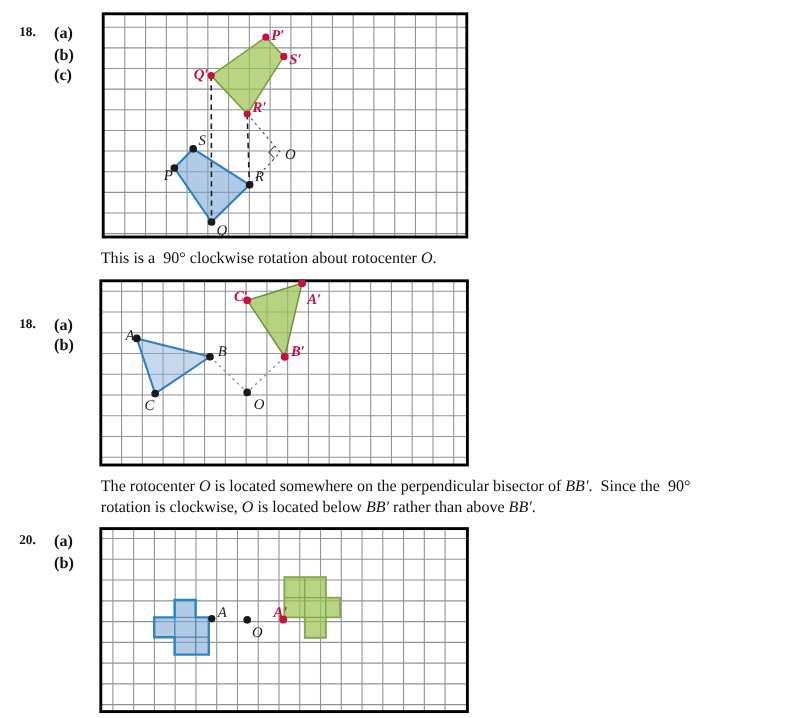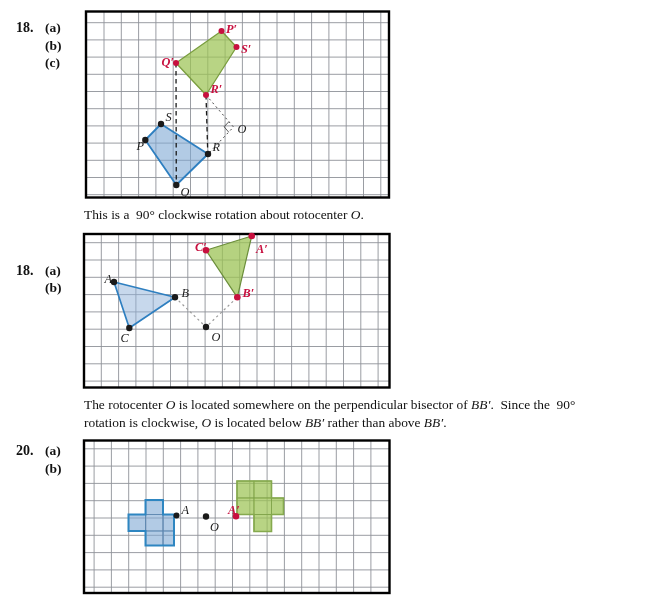--- a/index.html
+++ b/index.html
@@ -1,19 +1,19 @@
 <!DOCTYPE html>
 <html><head>
 <meta charset="utf-8">
 <style>
   html,body{margin:0;padding:0;background:#fff;}
   .page{position:relative;width:668px;height:598px;background:#ffffff;overflow:hidden;
         font-family:"Liberation Serif", serif;color:#111;}
   #svg{position:absolute;left:0;top:0;}
-  .pnum{position:absolute;left:16px;font-weight:bold;font-size:14px;line-height:15px;}
+  .pnum{position:absolute;left:16px;font-weight:bold;font-size:11px;line-height:15px;}
   .ppart{position:absolute;left:45px;font-weight:bold;font-size:13.5px;line-height:15px;}
   .caption{position:absolute;font-size:13.4px;line-height:18.4px;white-space:pre-wrap;color:#101010;}
   .caption .it{font-style:italic;}
   .dlabel{font-family:"Liberation Serif", serif;font-style:italic;font-size:12.3px;}
   .dlabel.bold{font-weight:bold;}
 </style>
 </head>
 <body>
 
 <div class="page">

